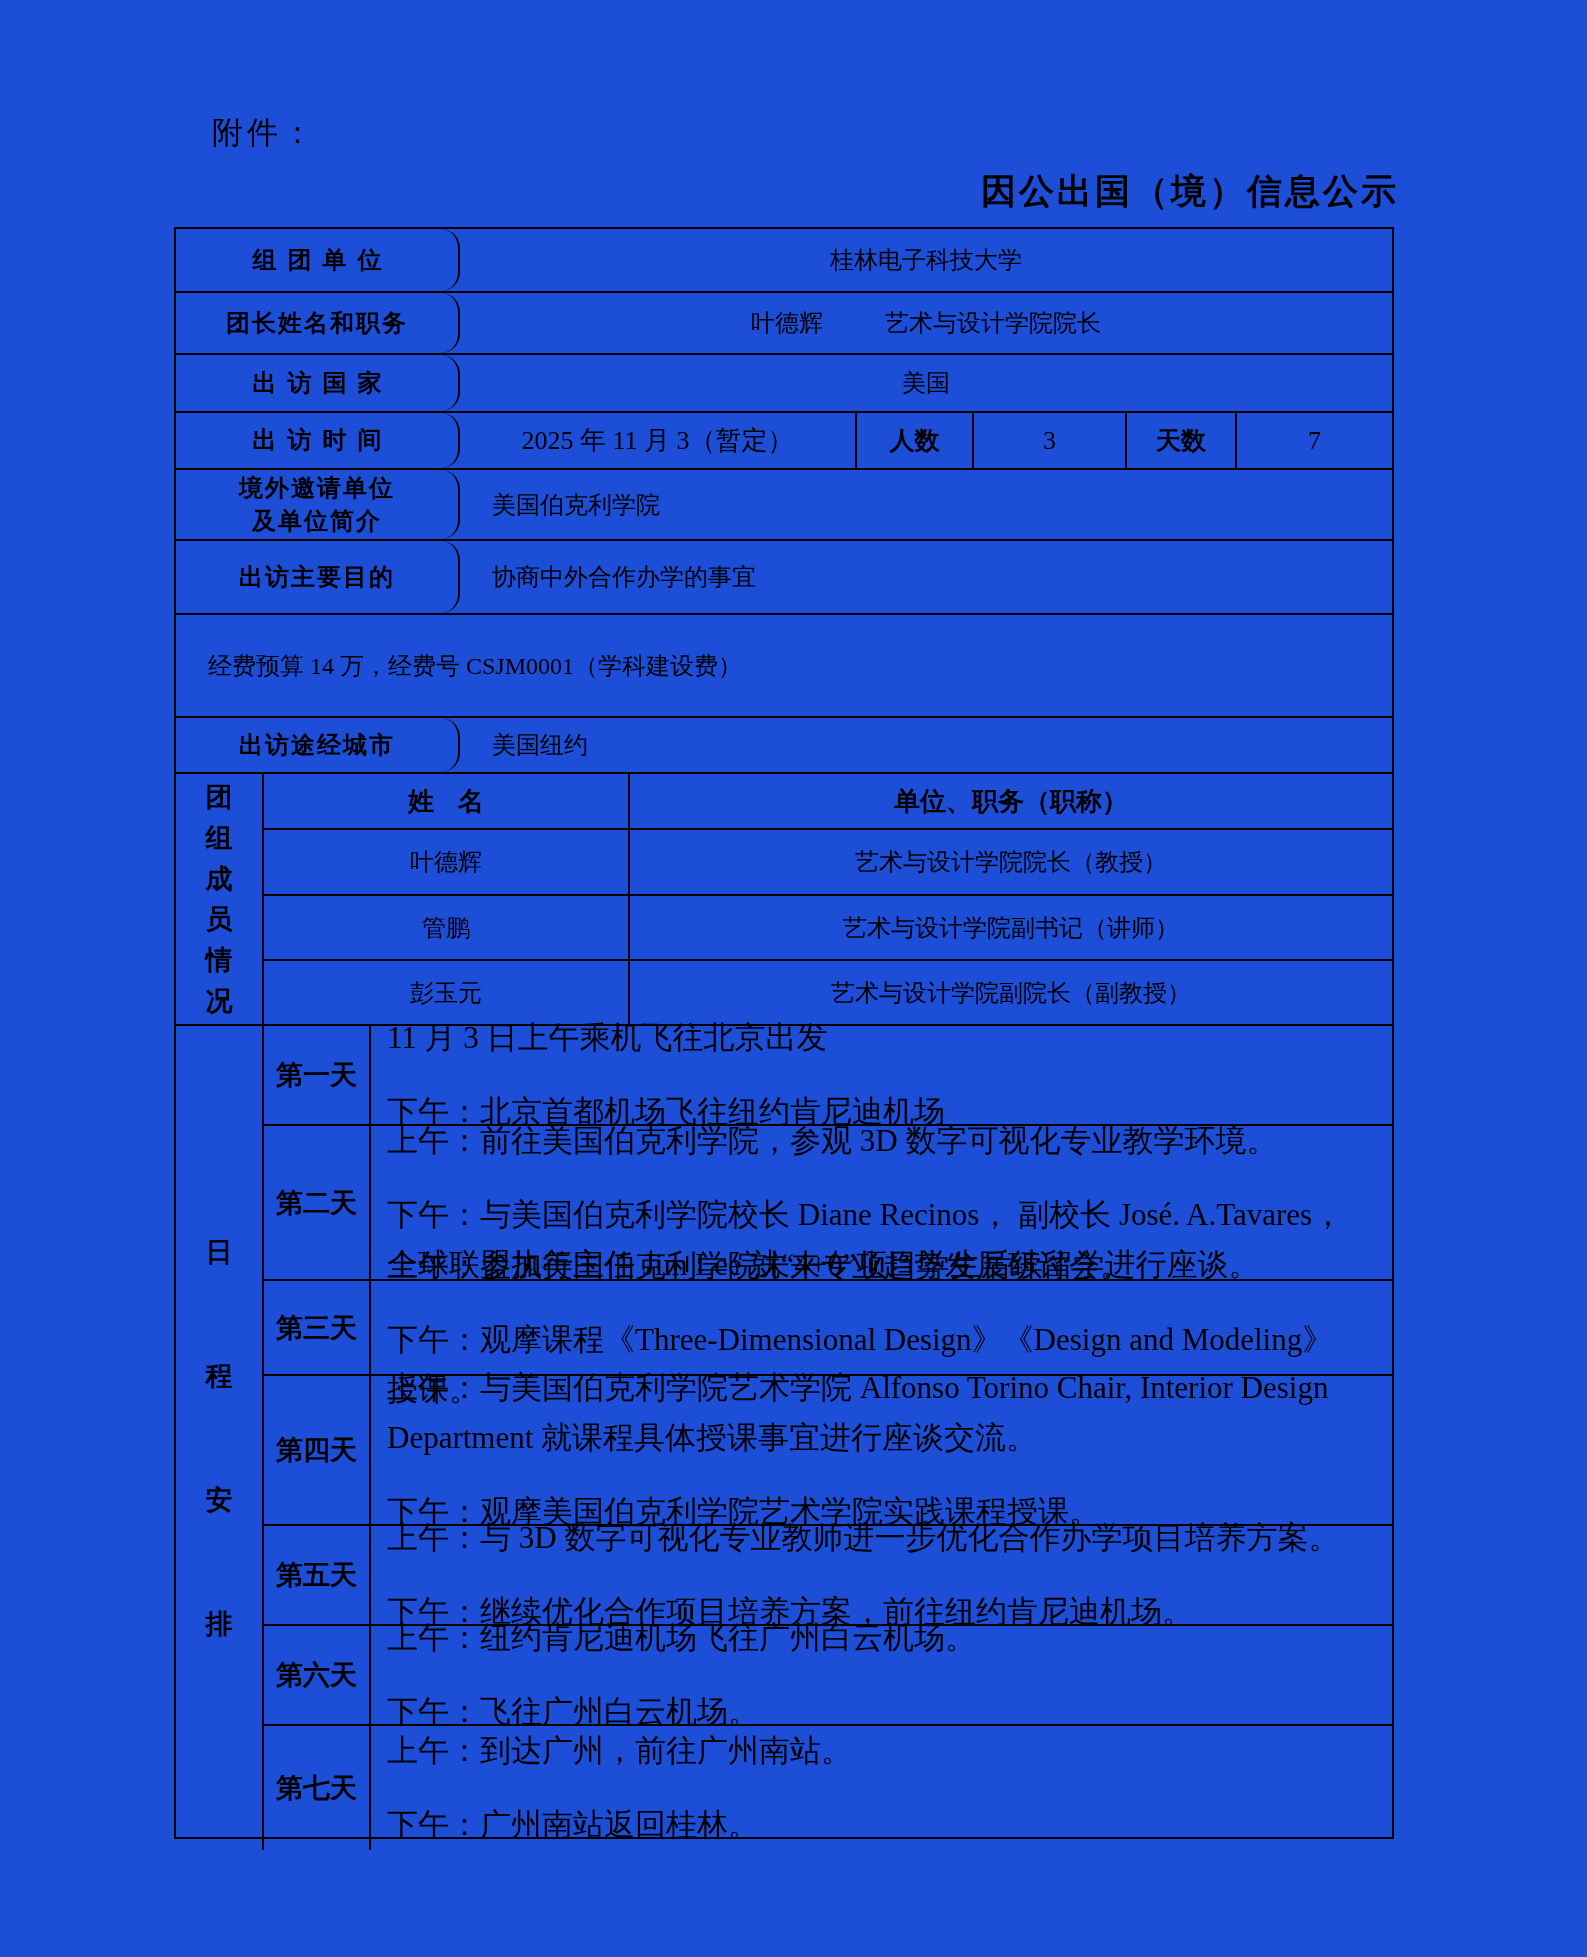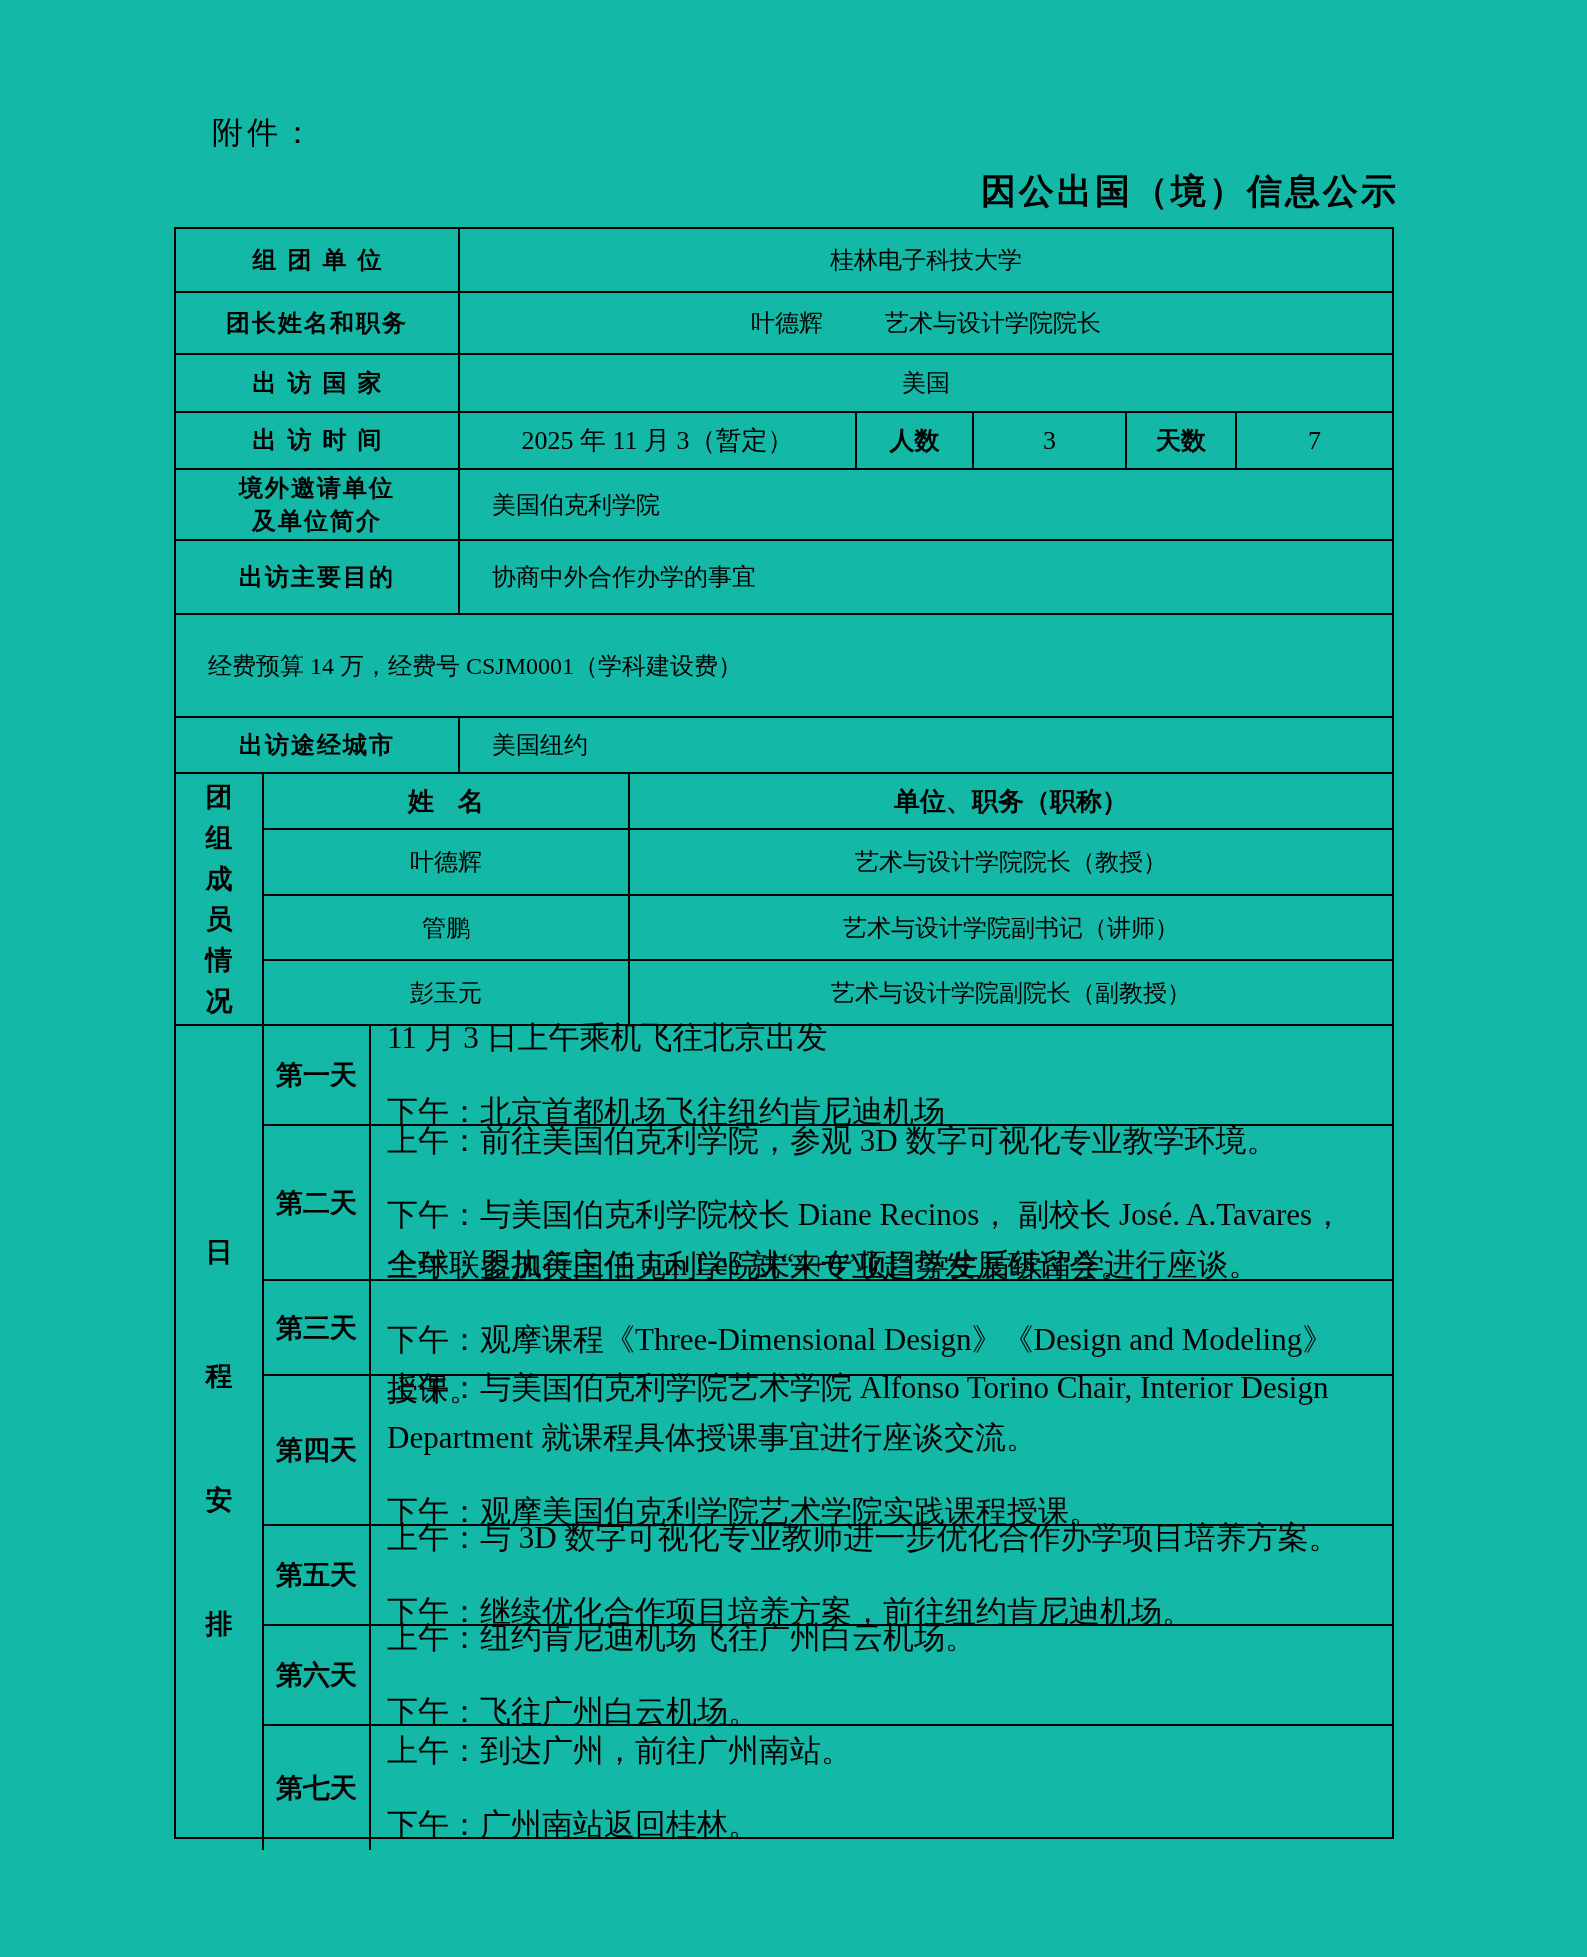--- a/index.html
+++ b/index.html
@@ -1,19 +1,19 @@
 <!DOCTYPE html>
 <html><head>
 <meta charset="utf-8">
 <style>
   html,body{margin:0;padding:0;background:#888;}
   .page{
     position:relative;
     width:1587px;height:1957px;
-    background:#14b8a6;
+    background:#1d4ed8;
     font-family:"Liberation Serif","DejaVu Serif",serif;
     color:#000;
     overflow:hidden;
   }
   .attachment{
     position:absolute;left:212px;top:112px;
     font-size:31px;letter-spacing:4px;
     font-family:"Liberation Serif","DejaVu Serif",serif;
   }
   .title{
@@ -32,20 +32,21 @@
   .trow{display:flex;border-bottom:2px solid #000;box-sizing:border-box;flex-shrink:0;}
   .trow.last{border-bottom:none;flex:1;}
   .cell{border-right:2px solid #000;box-sizing:border-box;display:flex;align-items:center;justify-content:center;}
   .cell.end{border-right:none;}
   .labelcell{
     width:284px;flex-shrink:0;
     flex-direction:column;line-height:1.35;
     font-family:"Liberation Sans","DejaVu Sans",sans-serif;
     font-weight:bold;font-size:24px;letter-spacing:2px;
     text-align:right;
+    border-radius:19px;
   }
   .labelcell .wide{letter-spacing:11px;text-indent:11px;}
   .valuecell{flex:1;font-size:24px;}
   .valuecell.leftal{justify-content:flex-start;padding-left:32px;}
   .leader-gap{display:flex;gap:62px;align-items:center;}
   .smallhead{
     font-family:"Liberation Sans","DejaVu Sans",sans-serif;
     font-weight:bold;font-size:25px;
   }
   .numcell{font-size:26px;}

